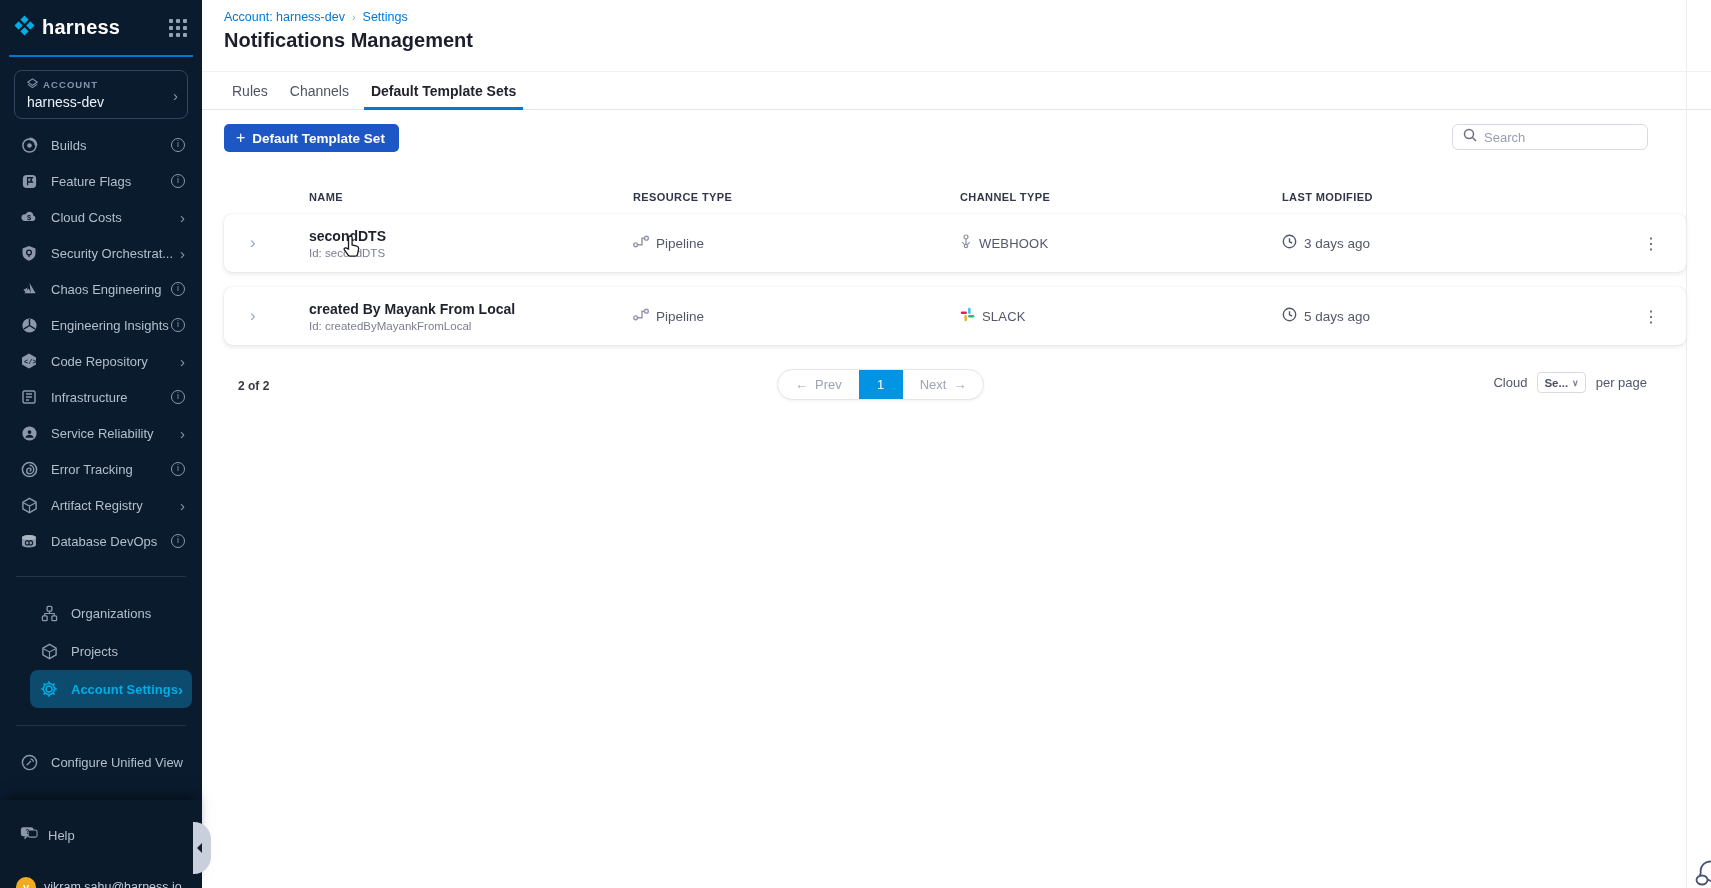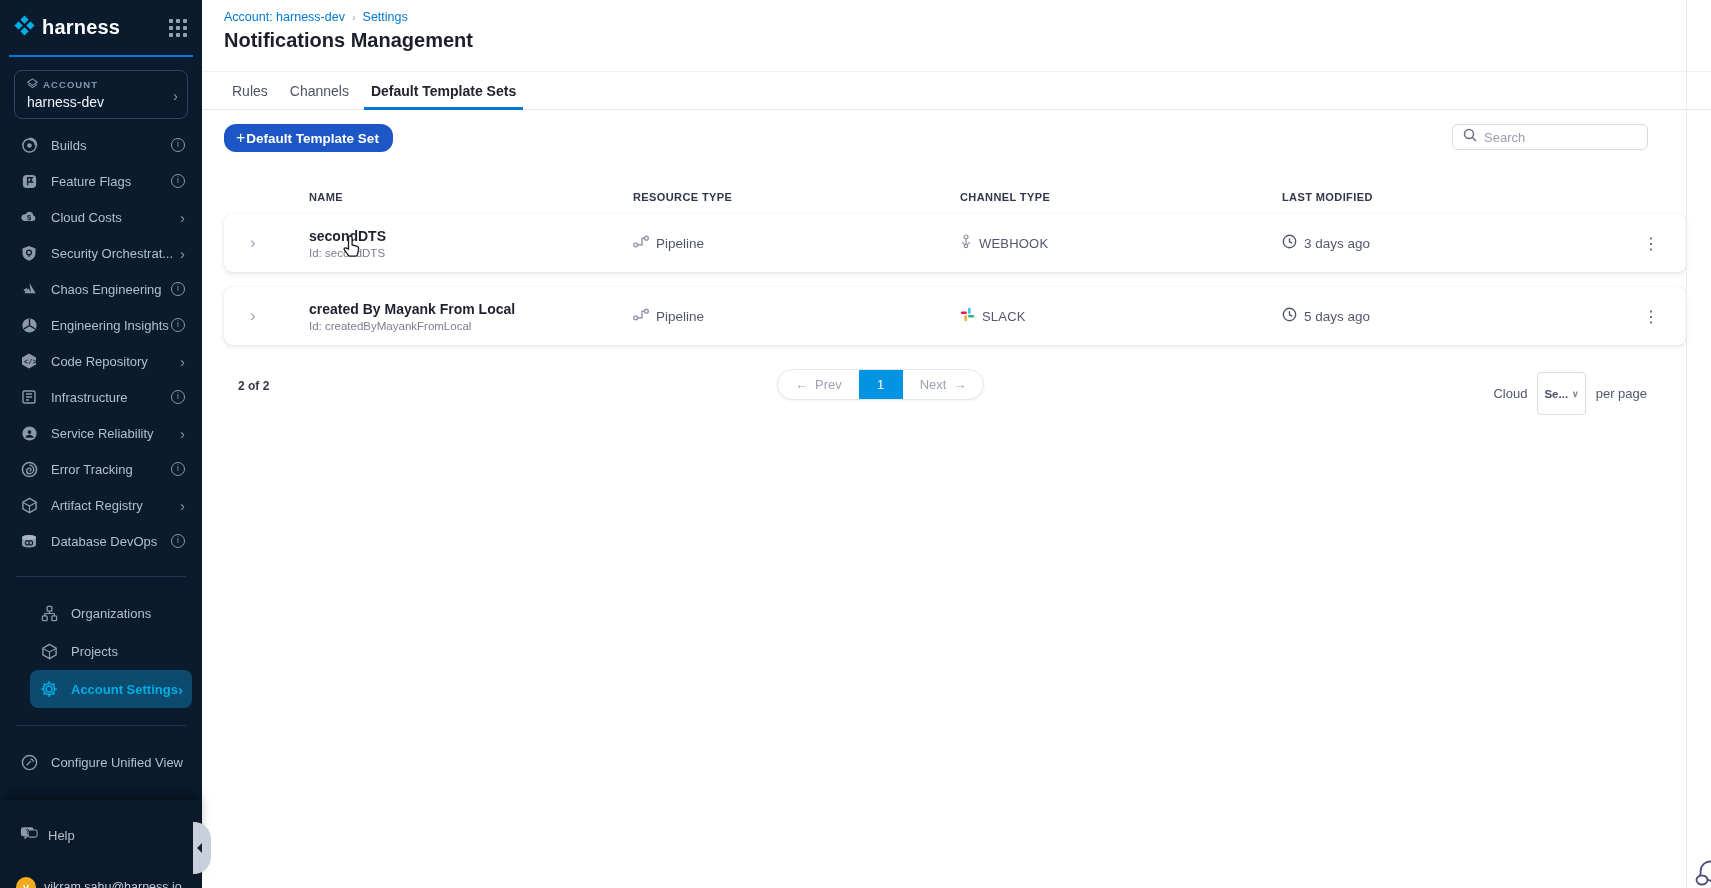--- a/index.html
+++ b/index.html
@@ -57,21 +57,21 @@
   .crumb-sep::after { content:"›"; }
   .page-title { padding:5px 0 0 22px; font-size:20px; font-weight:700; color:#1c1e2b; height:47px; }
   .header-divider { border-bottom:1px solid #eef0f3; }
 
   .tabs { height:38px; display:flex; align-items:stretch; padding-left:30px; gap:22px; border-bottom:1px solid #e3e5ea; }
   .tab { display:flex; align-items:center; font-size:14px; color:#4f5364; position:relative; cursor:pointer; }
   .tab.active { font-weight:700; color:#22232e; }
   .tab.active::after { content:""; position:absolute; left:-7px; right:-7px; bottom:-1px; height:3px; background:#0278d5; }
 
   .toolbar { position:relative; height:62px; }
-  .new-btn { position:absolute; left:22px; top:14px; height:28px; background:#1c57c5; color:#fff; border:none; border-radius:12px; font-family:inherit; font-size:13.5px; font-weight:700; padding:0 14px 0 12px; display:flex; align-items:center; gap:1px; cursor:pointer; }
+  .new-btn { position:absolute; left:22px; top:14px; height:28px; background:#1c57c5; color:#fff; border:none; border-radius:5px; font-family:inherit; font-size:13.5px; font-weight:700; padding:0 14px 0 12px; display:flex; align-items:center; gap:7px; cursor:pointer; }
   .new-btn .plus { font-size:16px; font-weight:400; line-height:1; }
   .new-btn .plus::before { content:"+"; }
   .search-box { position:absolute; right:63px; top:14px; width:196px; height:24px; border:1px solid #d8dae3; border-radius:6px; display:flex; align-items:center; padding:12px 10px; gap:7px; background:#fff; }
   .search-box input { border:none; outline:none; font-family:inherit; font-size:13px; color:#3a3d4d; width:100%; background:transparent; }
   .search-box input::placeholder { color:#9a9dae; }
 
   .hand-cursor { position:absolute; left:138px; top:125px; z-index:9; pointer-events:none; }
 
   
   .table-wrap { padding:8px 25px 0 22px; }
@@ -89,21 +89,21 @@
   .kebab::after { content:"\22EE"; }
 
   
   .pager-zone { position:relative; height:70px; }
   .page-summary { position:absolute; left:36px; top:19px; font-size:12px; font-weight:700; color:#383946; }
   .pager { position:absolute; left:575px; top:9px; height:31px; display:flex; align-items:stretch; border:1px solid #e4e6ec; border-radius:16px; background:#fff; box-shadow:0 1px 3px rgba(0,0,0,.06); overflow:hidden; }
   .pager .pg-prev, .pager .pg-next { display:flex; align-items:center; gap:7px; padding:0 17px; font-size:13px; color:#9ea3b4; cursor:pointer; }
   .pg-arrow { font-size:13px; }
   .pg-page { width:44px; background:#0293e3; color:#fff; font-size:13px; display:flex; align-items:center; justify-content:center; cursor:pointer; }
   .page-size { position:absolute; right:64px; top:12px; display:flex; align-items:center; gap:10px; font-size:13px; color:#51576b; }
-  .size-select { min-width:48px; height:43px; border:1px solid #d9dbe4; border-radius:4px; display:flex; align-items:center; justify-content:center; gap:4px; font-size:11.5px; font-weight:700; color:#4d5165; cursor:pointer; background:#fff; padding:0 6px; }
+  .size-select { min-width:48px; height:21px; border:1px solid #d9dbe4; border-radius:4px; display:flex; align-items:center; justify-content:center; gap:4px; font-size:11.5px; font-weight:700; color:#4d5165; cursor:pointer; background:#fff; padding:0 6px; }
   .size-caret { font-size:9px; color:#7b7d92; }
   .size-caret::after { content:"\2228"; }
 
   .chat-bubble { position:absolute; left:1489px; top:858px; }
 </style>
 </head>
 <body>
 
 <div class="sidebar">
   <div class="logo-row">

